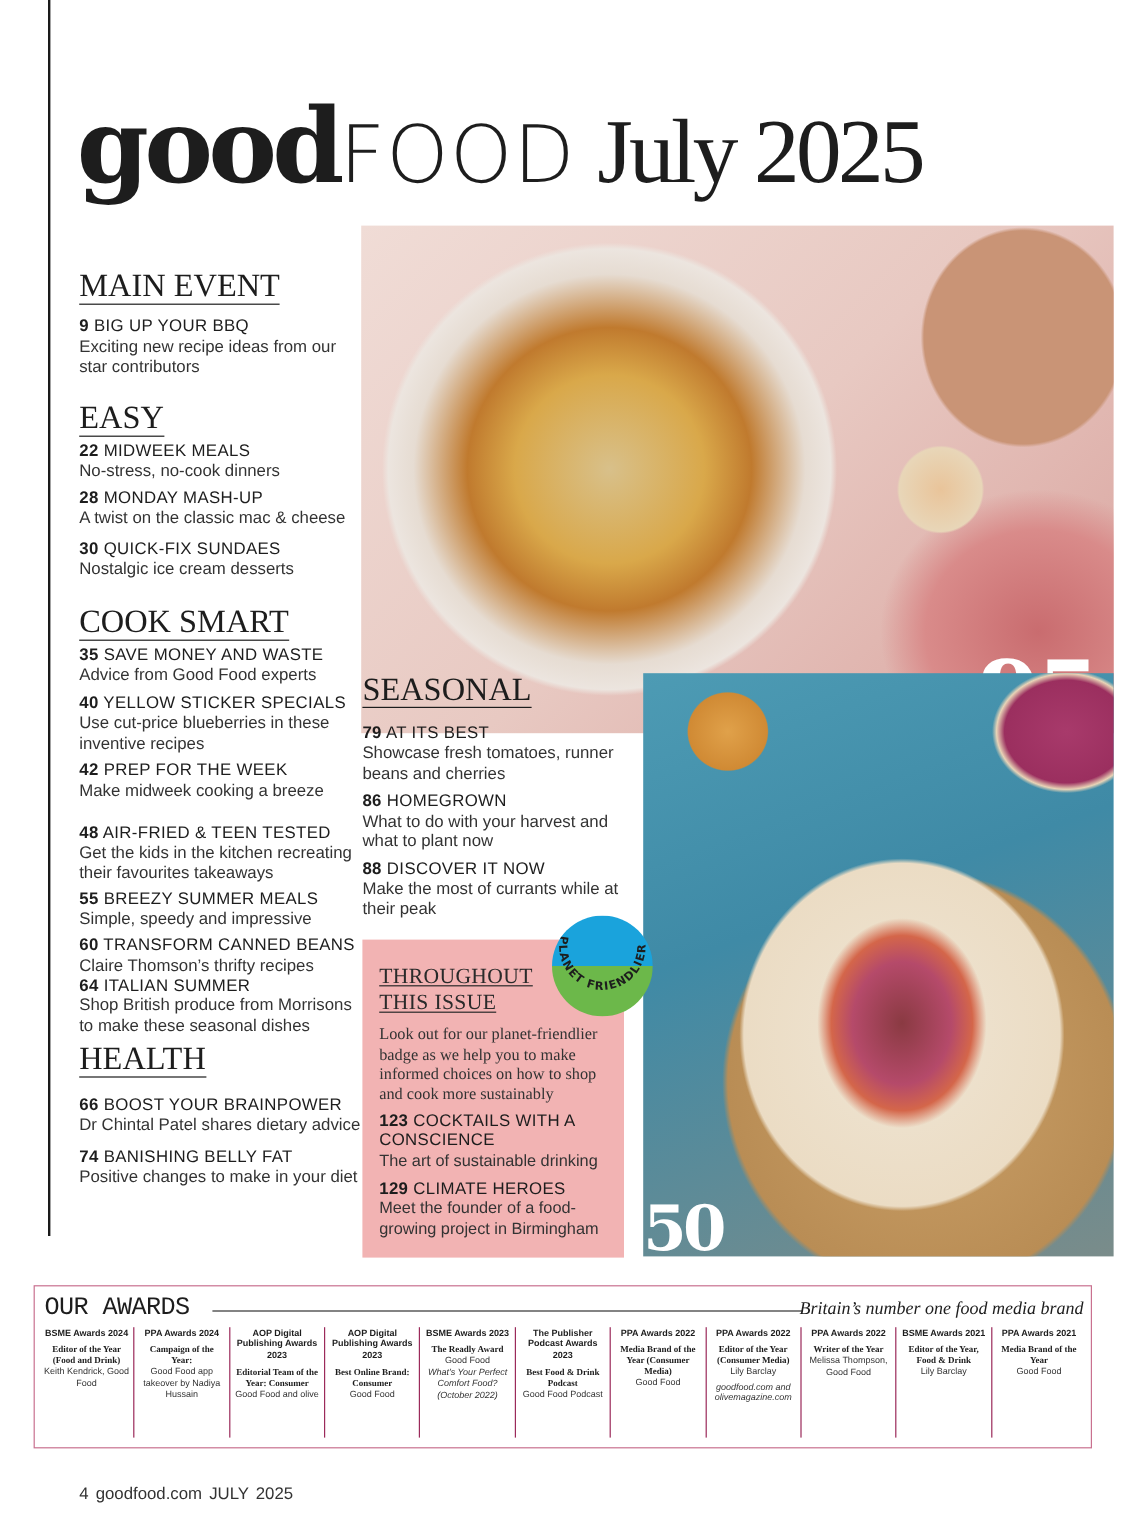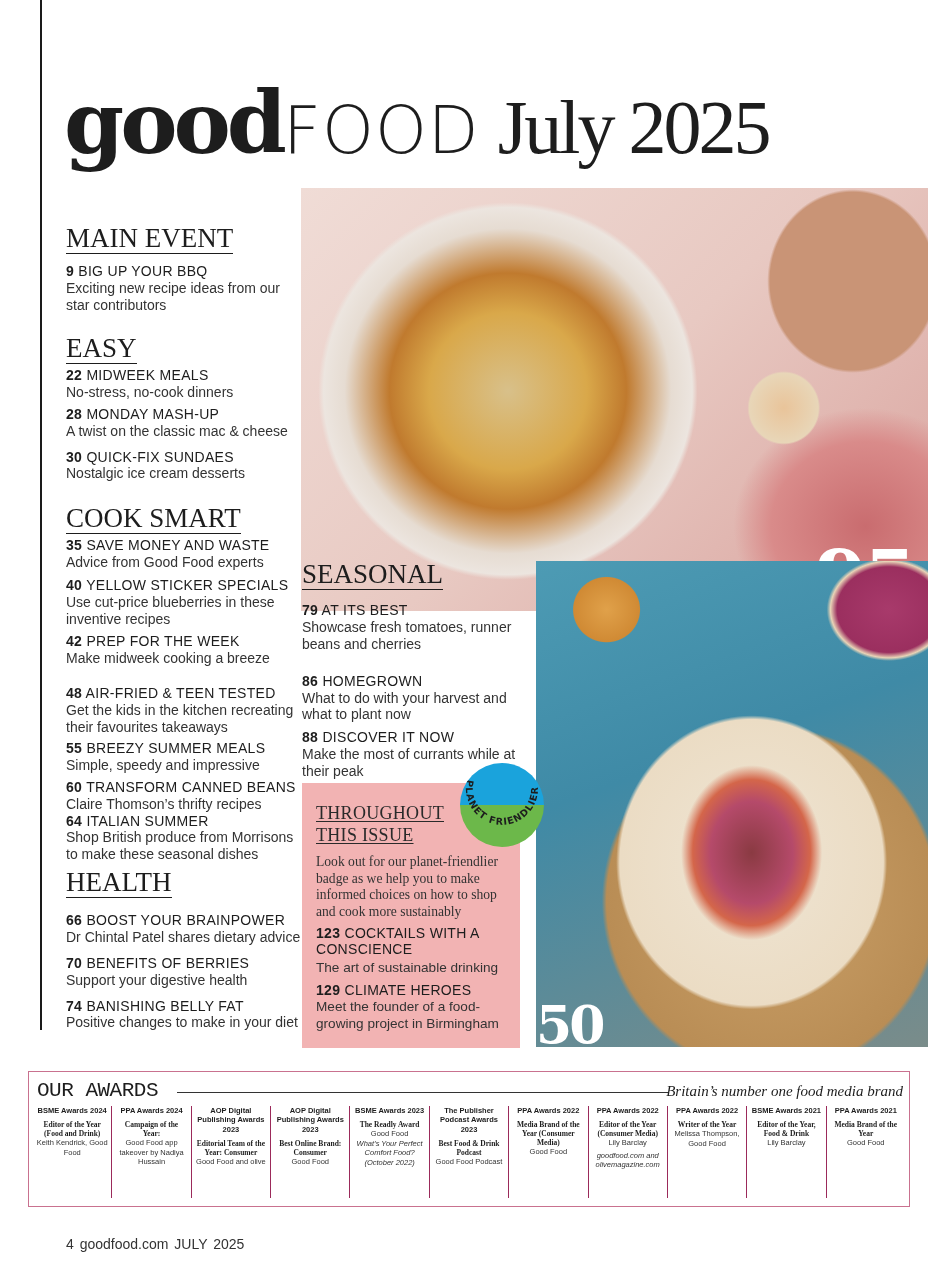--- a/index.html
+++ b/index.html
@@ -135,43 +135,39 @@
   </div>
 </div>
 
 <div class="col-left" style="top:868px;">
   <div class="section-head">HEALTH</div>
   <div class="entry" style="margin-top:14px;">
     <div class="entry-title"><b>66</b> <span>BOOST YOUR BRAINPOWER</span></div>
     <div class="entry-desc">Dr Chintal Patel shares dietary advice</div>
   </div>
   <div class="entry" style="margin-top:9px;">
-    <div class="entry-title"><b>70</b> <span>BENEFITS OF BERRIES</span></div>
-    <div class="entry-desc">Support your digestive health</div>
-  </div>
-  <div class="entry" style="margin-top:9px;">
     <div class="entry-title"><b>74</b> <span>BANISHING BELLY FAT</span></div>
     <div class="entry-desc">Positive changes to make in your diet</div>
   </div>
 </div>
 
 <div class="photo photo-top" title="Grilled spiced chicken on a plate with herbs and chilli">
   <div class="page-num pn-95">95</div>
 </div>
 <div class="photo photo-bottom" title="Flatbread wrap with halloumi and red cabbage slaw">
   <div class="page-num pn-50">50</div>
 </div>
 
 <div class="seasonal">
   <div class="section-head">SEASONAL</div>
   <div class="entry" style="margin-top:12px;">
     <div class="entry-title"><b>79</b> <span>AT ITS BEST</span></div>
     <div class="entry-desc">Showcase fresh tomatoes, runner beans and cherries</div>
   </div>
-  <div class="entry" style="margin-top:20px;">
+  <div class="entry" style="margin-top:6px;">
     <div class="entry-title"><b>86</b> <span>HOMEGROWN</span></div>
     <div class="entry-desc">What to do with your harvest and what to plant now</div>
   </div>
   <div class="entry" style="margin-top:6px;">
     <div class="entry-title"><b>88</b> <span>DISCOVER IT NOW</span></div>
     <div class="entry-desc">Make the most of currants while at their peak</div>
   </div>
 </div>
 
 <div class="throughout">

